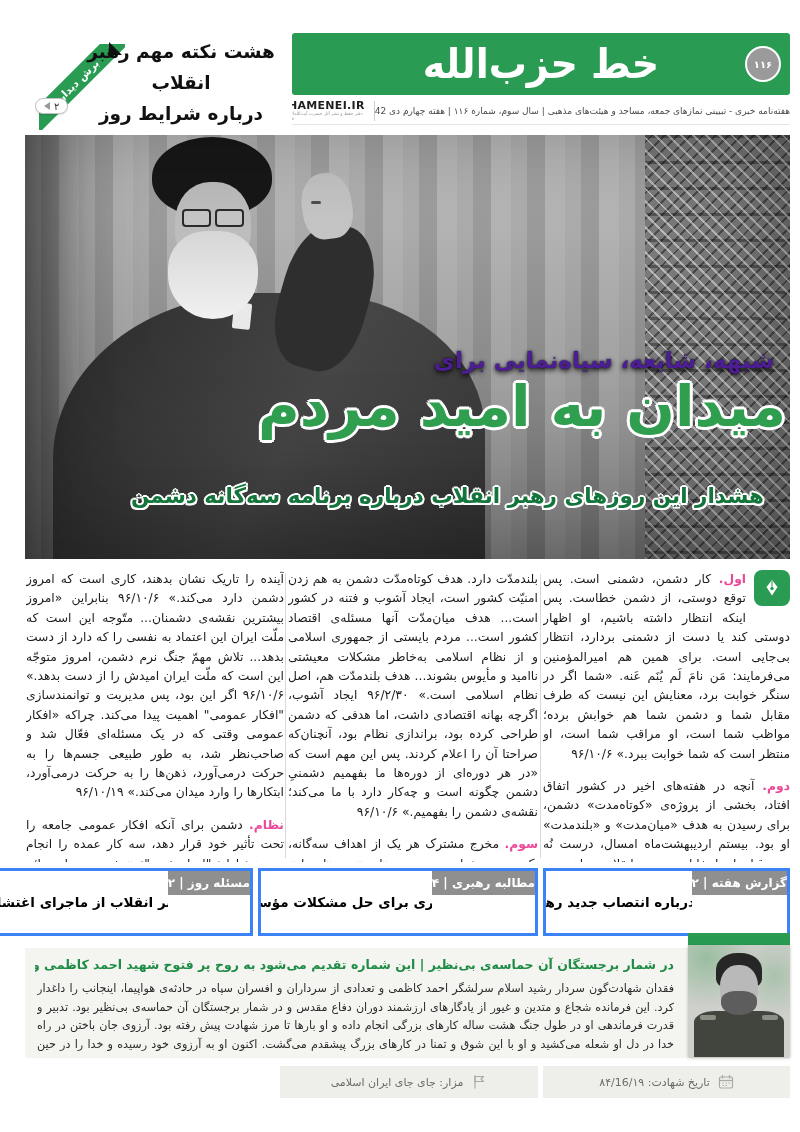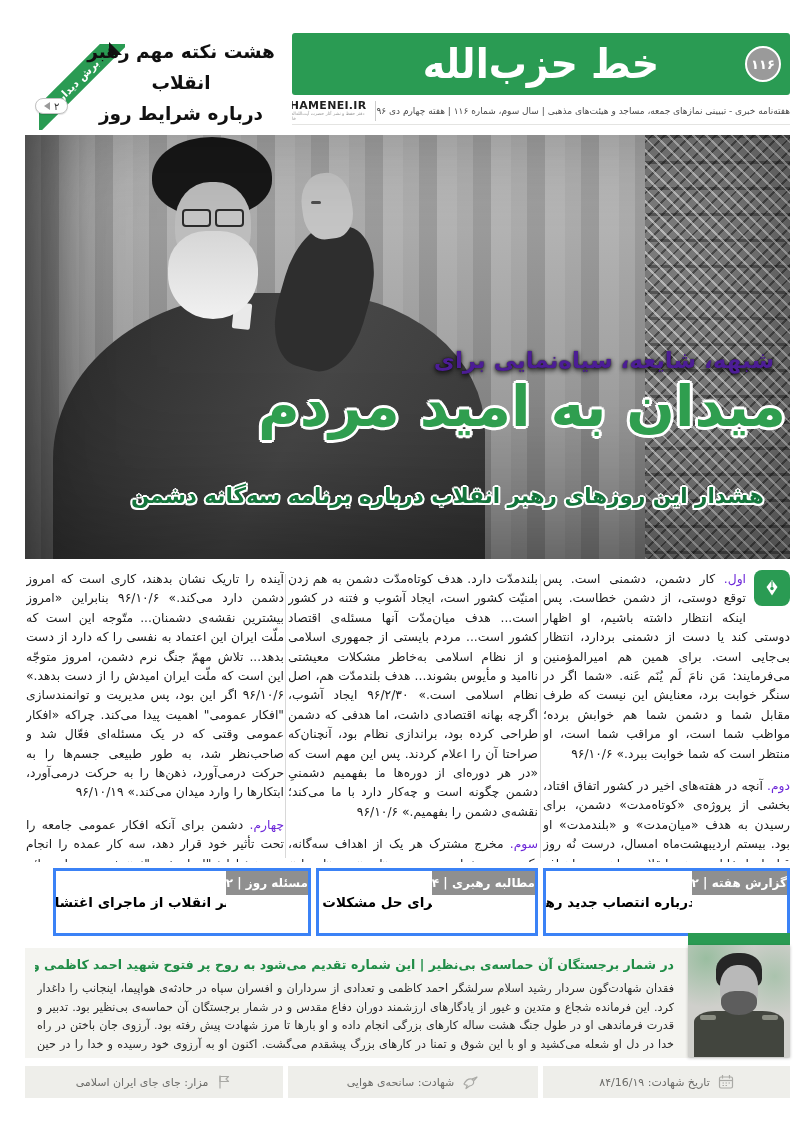--- a/index.html
+++ b/index.html
@@ -4,21 +4,21 @@
 <style>
   * { box-sizing: border-box; margin: 0; padding: 0; }
   body { background:#e8e8e8; font-family:"DejaVu Sans", sans-serif; }
   .page { position:relative; width:800px; height:1132px; background:#fff; margin:0 auto; overflow:hidden; direction:rtl; }
 
   
   .banner { position:absolute; left:292px; top:33px; width:498px; height:62px;
     background:#2a9b53; border-radius:3px; display:flex; align-items:center; justify-content:center; }
   .masthead-title { color:#fff; font-size:38px; font-weight:bold; letter-spacing:-2px; transform:scaleY(1.08); white-space:nowrap; }
   .issue-circle { position:absolute; right:9px; top:50%; transform:translateY(-50%); width:36px; height:36px;
-    border-radius:50%; background:#9a9a9a; border:2px solid #fff; color:#fff; font-size:13px; font-weight:bold;
+    border-radius:50%; background:#9a9a9a; border:2px solid #fff; color:#fff; font-size:10px; font-weight:bold;
     display:flex; align-items:center; justify-content:center; }
   .tagline-row { position:absolute; left:292px; top:97px; width:498px; height:28px; display:flex;
     align-items:center; justify-content:space-between; border-bottom:1px solid #e4e4e2; overflow:hidden; }
   .tagline { font-size:9px; color:#4a4a4a; white-space:nowrap; }
   .brand-lockup { direction:ltr; display:flex; align-items:center; gap:4px; border-right:1px solid #ccc; padding-right:9px; height:20px; }
   .brand-col { display:flex; flex-direction:column; line-height:1.1; }
   .brand-text { font-weight:bold; font-size:11px; color:#1e1e1e; letter-spacing:.3px; }
   .brand-sub { font-size:4.5px; color:#9a9a9a; }
 
   
@@ -74,28 +74,28 @@
   
   .article { position:absolute; left:25px; top:570px; width:765px; height:292px; }
   .col { position:absolute; top:0; height:100%; overflow:hidden; font-size:12.3px; line-height:19.4px;
     text-align:justify; color:#1c1c1c; }
   .col-right { right:0; width:247px; }
   .col-mid { right:252px; width:250px; }
   .col-left { right:506px; width:258px; }
   .vr { position:absolute; top:4px; bottom:4px; width:1px; background:#d8d8d8; }
   .vr1 { right:249px; } .vr2 { right:504px; }
   .para { margin-bottom:13px; }
-  .lead { color:#6d28d9; font-weight:normal; }
+  .lead { color:#ec4899; font-weight:bold; }
   .pen-box { float:right; width:36px; height:36px; margin-left:8px; margin-bottom:4px; background:#2a9b53;
     border-radius:8px; display:flex; align-items:center; justify-content:center; }
 
   
   .boxes { position:absolute; left:25px; top:868px; width:765px; height:68px; display:flex; gap:5px; }
   .box { border:3px solid #3b82f6; display:flex; flex-direction:row; background:#fff; }
-  .box1 { width:247px; } .box2 { width:222px; } .box3 { width:258px; }
+  .box1 { width:247px; } .box2 { width:280px; } .box3 { width:258px; }
   .box-tag { height:24px; background:#8f8f8f; color:#fff; font-size:12px; font-weight:bold;
     display:flex; align-items:center; justify-content:center; }
   .box-title { flex:1; display:flex; align-items:center; justify-content:center;
     font-size:13.5px; font-weight:bold; color:#000; white-space:nowrap; overflow:hidden; }
 
   
   .dedication { position:absolute; left:25px; top:948px; width:765px; height:110px; background:#f4f4f0; }
   .ded-strip { position:absolute; right:0; top:-15px; width:102px; height:12px; background:#2a9b53; }
   .ded-photo { position:absolute; right:0; top:-3px; width:102px; height:112px; background:#cfcfcb; overflow:hidden;
     box-shadow:0 1px 3px rgba(0,0,0,.25); }
@@ -123,21 +123,21 @@
 </head>
 <body>
 
 <div class="page">
 
   <div class="banner">
     <div class="masthead-title">خط حزب‌الله</div>
     <div class="issue-circle">۱۱۶</div>
   </div>
   <div class="tagline-row">
-    <div class="tagline">هفته‌نامه خبری - تبیینی نمازهای جمعه، مساجد و هیئت‌های مذهبی | سال سوم، شماره ۱۱۶ | هفته چهارم دی ۹۶</div>
+    <div class="tagline">هفته‌نامه خبری - تبیینی نمازهای جمعه، مساجد و هیئت‌های مذهبی | سال سوم، شماره ۱۱۶ | هفته چهارم دی 42</div>
     <div class="brand-lockup">
 
       <span class="brand-col">
         <span class="brand-text">KHAMENEI.IR</span>
         <span class="brand-sub">دفتر حفظ و نشر آثار حضرت آیت‌الله‌العظمی خامنه‌ای</span>
       </span>
     </div>
   </div>
 
   <div class="lead-story">
@@ -188,21 +188,21 @@
       <p class="para"><b class="lead">دوم.</b> <span>آنچه در هفته‌های اخیر در کشور اتفاق افتاد، بخشی از پروژه‌ی «کوتاه‌مدت» دشمن، برای رسیدن به هدف «میان‌مدت» و «بلندمدت» او بود. بیستم اردیبهشت‌ماه امسال، درست نُه روز قبل از انتخابات، رهبر انقلاب، راهبرد و اهداف سه مرحله‌ای دشمن را بیان کردند: «دشمن یک هدف کوتاه‌مدّت دارد، یک هدف میان‌مدّت دارد، یک هدف</span></p>
     </div>
 
     <div class="col col-mid">
       <p class="para"><span>بلندمدّت دارد. هدف کوتاه‌مدّت دشمن به هم زدن امنیّت کشور است، ایجاد آشوب و فتنه در کشور است... هدف میان‌مدّت آنها مسئله‌ی اقتصاد کشور است... مردم بایستی از جمهوری اسلامی و از نظام اسلامی به‌خاطر مشکلات معیشتی ناامید و مأیوس بشوند... هدف بلندمدّت هم، اصل نظام اسلامی است.» ۹۶/۲/۳۰ ایجاد آشوب، اگرچه بهانه اقتصادی داشت، اما هدفی که دشمن طراحی کرده بود، براندازی نظام بود، آنچنان‌که صراحتا آن را اعلام کردند. پس این مهم است که «در هر دوره‌ای از دوره‌ها ما بفهمیم دشمنیِ دشمن چگونه است و چه‌کار دارد با ما می‌کند؛ نقشه‌ی دشمن را بفهمیم.» ۹۶/۱۰/۶</span></p>
       <p class="para"><b class="lead">سوم.</b> <span>مخرج مشترک هر یک از اهداف سه‌گانه، یک چیز بود: از بین بردن «امید» و «اعتماد» مردم: «اینکه مردم را ناامید کنند، مردم را بدبین کنند، اعتماد به نفس مردم را بگیرند،</span></p>
     </div>
 
     <div class="col col-left">
       <p class="para"><span>آینده را تاریک نشان بدهند، کاری است که امروز دشمن دارد می‌کند.» ۹۶/۱۰/۶ بنابراین «امروز بیشترین نقشه‌ی دشمنان... متّوجه این است که ملّت ایران این اعتماد به نفسی را که دارد از دست بدهد... تلاش مهمّ جنگ نرم دشمن، امروز متوجّه این است که ملّت ایران امیدش را از دست بدهد.» ۹۶/۱۰/۶ اگر این بود، پس مدیریت و توانمندسازی "افکار عمومی" اهمیت پیدا می‌کند. چراکه «افکار عمومی وقتی که در یک مسئله‌ای فعّال شد و صاحب‌نظر شد، به طور طبیعی جسم‌ها را به حرکت درمی‌آورد، ذهن‌ها را به حرکت درمی‌آورد، ابتکارها را وارد میدان می‌کند.» ۹۶/۱۰/۱۹</span></p>
-      <p class="para"><b class="lead">چهارم.</b> <span>دشمن برای آنکه افکار عمومی جامعه را تحت تأثیر خود قرار دهد، سه کار عمده را انجام می‌دهد: اول: "ایجاد شبهه": «دشمن به طور دائم دارد شبهه ایجاد می‌کند؛ شبهات متراکم پشت سر هم!» ۹۶/۱۰/۶</span>
+      <p class="para"><b class="lead">نظام.</b> <span>دشمن برای آنکه افکار عمومی جامعه را تحت تأثیر خود قرار دهد، سه کار عمده را انجام می‌دهد: اول: "ایجاد شبهه": «دشمن به طور دائم دارد شبهه ایجاد می‌کند؛ شبهات متراکم پشت سر هم!» ۹۶/۱۰/۶</span>
         
       </p>
     </div>
   </div>
 
   <div class="boxes">
     <div class="box box1">
       <div class="box-tag">گزارش هفته | ۲</div>
       <div class="box-title">چند نکته درباره انتصاب جدید رهبر انقلاب</div>
     </div>
@@ -244,29 +244,20 @@
             <line x1="1.5" y1="6.5" x2="14.5" y2="6.5"></line>
             <line x1="4.5" y1="9" x2="6" y2="9"></line>
             <line x1="7.5" y1="9" x2="9" y2="9"></line>
             <line x1="10.5" y1="9" x2="12" y2="9"></line>
             <line x1="4.5" y1="11.5" x2="6" y2="11.5"></line>
             <line x1="7.5" y1="11.5" x2="9" y2="11.5"></line>
           </svg>
       </span>
       <span>تاریخ شهادت: ۸۴/16/۱۹</span>
     </div>
-    <div class="fitem f2">
-      <span class="ficon">
-        <svg width="17" height="16" viewBox="0 0 17 16" fill="none" stroke="#a9a9a5" stroke-width="1.2" stroke-linejoin="round">
-            <path d="M2 10 Q5 4 10 5 L15 3 L11.5 7 Q12.5 11 7.5 12 L4 14.5 L5.2 11.3 Q2.5 11 2 10 Z"></path>
-            <circle cx="10.6" cy="5.6" r="0.5" fill="#a9a9a5"></circle>
-          </svg>
-      </span>
-      <span>شهادت: سانحه‌ی هوایی</span>
-    </div>
     <div class="fitem f3">
       <span class="ficon">
         <svg width="16" height="16" viewBox="0 0 16 16" fill="none" stroke="#a9a9a5" stroke-width="1.2" stroke-linejoin="round">
             <line x1="4" y1="1.5" x2="4" y2="14.5"></line>
             <path d="M4 2.5 H12.5 L10 5 L12.5 7.5 H4 Z"></path>
           </svg>
       </span>
       <span>مزار: جای جای ایران اسلامی</span>
     </div>
   </div>

